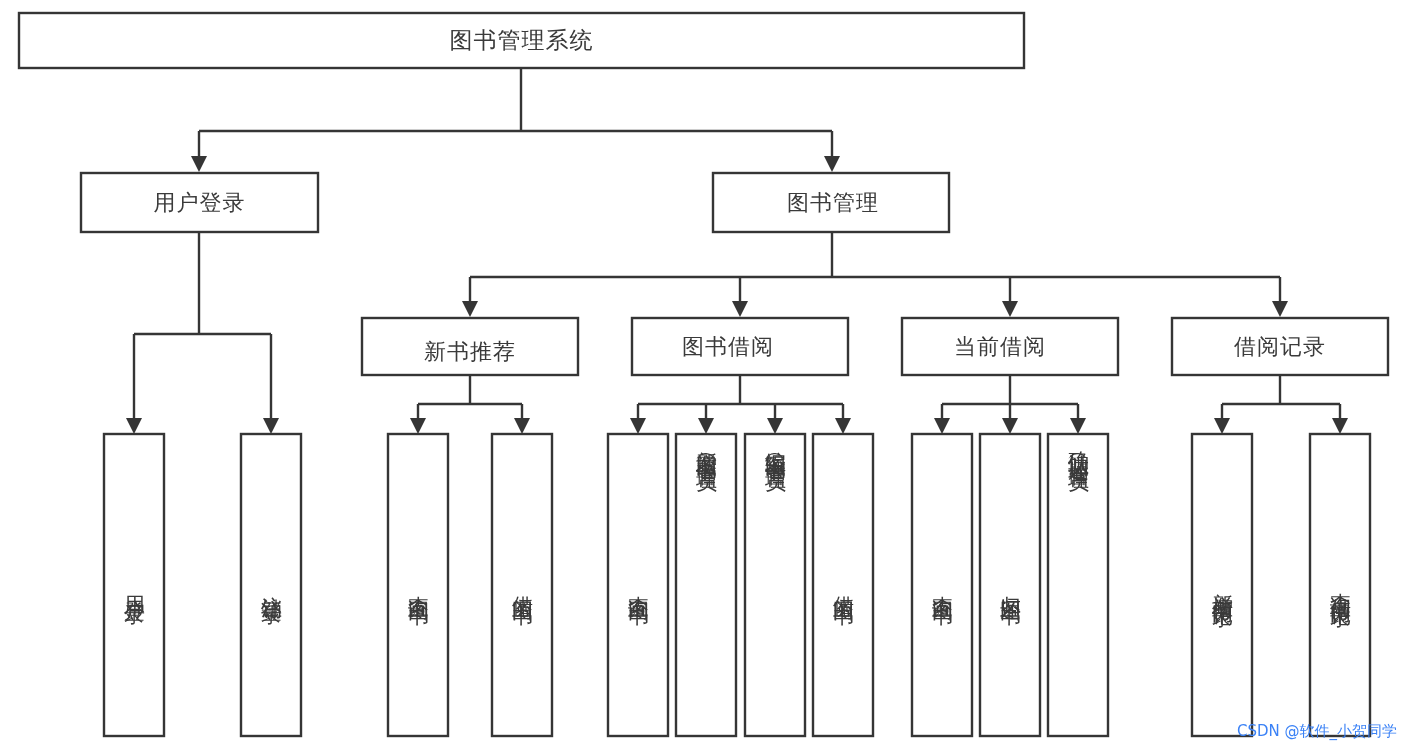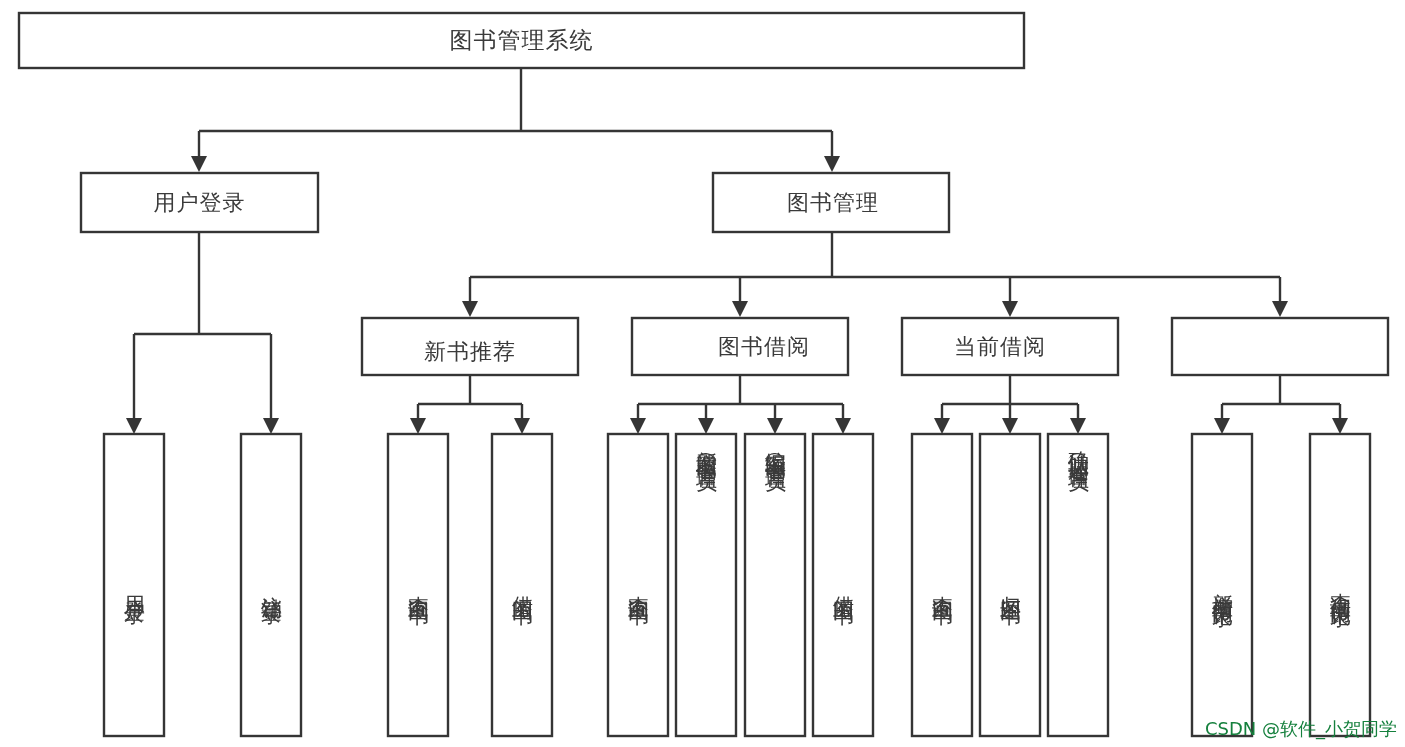--- a/index.html
+++ b/index.html
@@ -73,22 +73,22 @@
     letter-spacing: 1px;
   }
   .title-text {
     font-size: 23px;
   }
   #watermark {
     position: absolute;
     right: 8px;
     bottom: 6px;
     font-family: "DejaVu Sans", "Liberation Sans", sans-serif;
-    font-size: 18px;
-    color: #15803d;
+    font-size: 15px;
+    color: #3b82f6;
     white-space: nowrap;
     pointer-events: none;
     margin-left: 47px;
   }
 </style>
 </head>
 <body>
 
 <div id="diagram-root">
 
@@ -205,28 +205,31 @@
   </div>
 
   <div class="htext-wrap" style="left:713px; top:173px; width:240px; height:59px;text-align:right;">
     <span class="htext">图书管理</span>
   </div>
 
   <div class="htext-wrap" style="left:362px; top:318px; width:216px; height:67px;">
     <span class="htext">新书推荐</span>
   </div>
 
-  <div class="htext-wrap" style="left:632px; top:318px; width:192px; height:57px;padding-left:36px;">
+  <div class="htext-wrap" style="left:632px; top:318px; width:192px; height:57px;">
     <span class="htext">图书借阅</span>
   </div>
 
   <div class="htext-wrap" style="left:902px; top:318px; width:196px; height:57px;">
     <span class="htext">当前借阅</span>
   </div>
 
+  <div class="htext-wrap" style="left:1172px; top:318px; width:216px; height:57px;">
+    <span class="htext">借阅记录</span>
+  </div>
 
   <div class="vtext-wrap" style="left:104px; top:434px; width:60px; height:302px;">
     <span class="vtext">用户登录</span>
   </div>
   <div class="vtext-wrap" style="left:241px; top:434px; width:60px; height:302px;">
     <span class="vtext">注销登录</span>
   </div>
 
   <div class="vtext-wrap" style="left:388px; top:434px; width:60px; height:302px;">
     <span class="vtext">查询图书</span>

